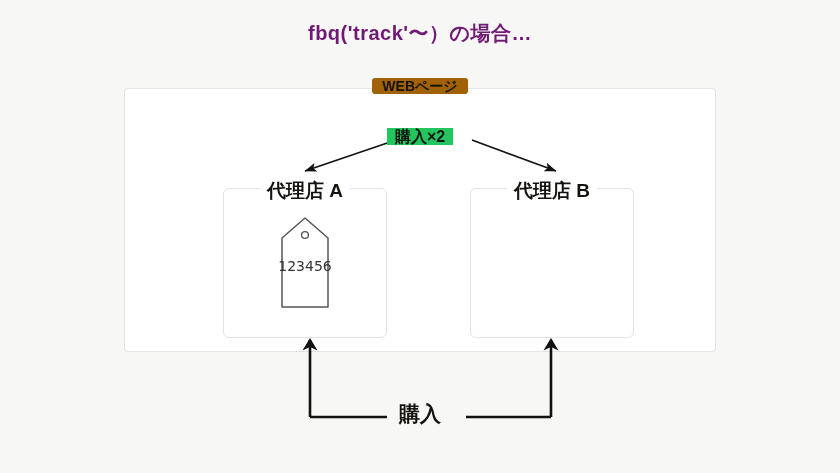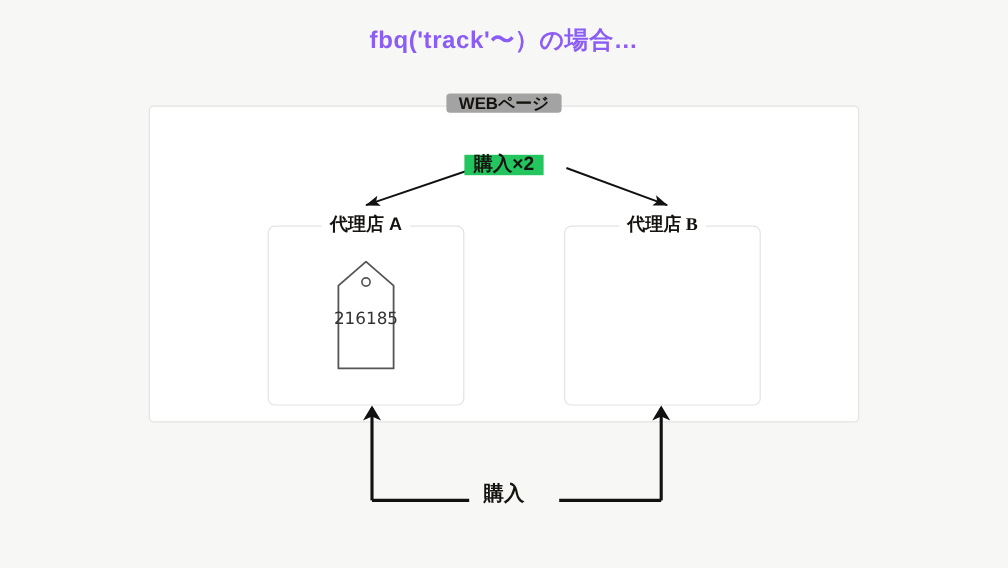--- a/index.html
+++ b/index.html
@@ -25,21 +25,21 @@
 
   
   #page-title {
     position: absolute;
     left: 0;
     top: 20px;
     width: 840px;
     text-align: center;
     font-size: 20px;
     font-weight: 700;
-    color: #8b5cf6;
+    color: #701a75;
     letter-spacing: 0.5px;
     white-space: nowrap;
   }
 
   
   #webpage-box {
     position: absolute;
     left: 124px;
     top: 88px;
     width: 592px;
@@ -55,21 +55,21 @@
     top: 78px;
     width: 840px;
     text-align: center;
     font-size: 14px;
     font-weight: 700;
     color: #15130f;
     z-index: 6;
     pointer-events: none;
   }
   #webpage-label span {
-    background: #a3a3a3;
+    background: #a16207;
     padding: 0 10px;
     border-radius: 3px;
   }
 
   
   .agency-box {
     position: absolute;
     top: 188px;
     width: 164px;
     height: 150px;
@@ -79,32 +79,32 @@
     box-sizing: border-box;
   }
   #agency-a-box { left: 223px; }
   #agency-b-box { left: 470px; }
 
   .agency-label {
     position: absolute;
     top: 178px;
     width: 164px;
     text-align: center;
-    font-size: 15px;
+    font-size: 19px;
     font-weight: 700;
     color: #15130f;
     z-index: 6;
     pointer-events: none;
   }
   .agency-label span {
     background: #ffffff;
     padding: 0 7px;
   }
   #agency-a-label { left: 223px; }
-  #agency-b-label { left: 470px; font-family: Liberation Serif, serif; }
+  #agency-b-label { left: 470px; }
 
   
   .tag-wrap {
     position: absolute;
     top: 216px;
     width: 70px;
     height: 94px;
   }
   #tag-a-wrap { left: 270px; }
   #tag-b-wrap { left: 517px; }
@@ -132,21 +132,21 @@
     z-index: 4;
   }
 
   
   #purchase-bottom-label {
     position: absolute;
     left: 0;
     top: 400px;
     width: 840px;
     text-align: center;
-    font-size: 17px;
+    font-size: 21px;
     font-weight: 700;
     color: #15130f;
     z-index: 6;
   }
   #purchase-bottom-label span {
     background: #f7f7f6;
     padding: 0 12px;
   }
 
   
@@ -221,21 +221,21 @@
   </div>
   <div id="agency-b-label" class="agency-label">
     <span>代理店 B</span>
   </div>
 
   <div id="tag-a-wrap" class="tag-wrap">
     <svg width="70" height="94" viewBox="0 0 70 94" xmlns="http://www.w3.org/2000/svg">
       <path d="M35,2 L58,22 L58,91 L12,91 L12,22 Z" fill="#ffffff" stroke="#555555" stroke-width="1.5" stroke-linejoin="round"></path>
       <circle cx="35" cy="19" r="3.4" fill="#ffffff" stroke="#555555" stroke-width="1.4"></circle>
     </svg>
-    <div class="tag-text">216185</div>
+    <div class="tag-text">123456</div>
   </div>
 
 
   <div id="purchase-bottom-label">
     <span>購入</span>
   </div>
 
 </div>
 
 </body></html>

